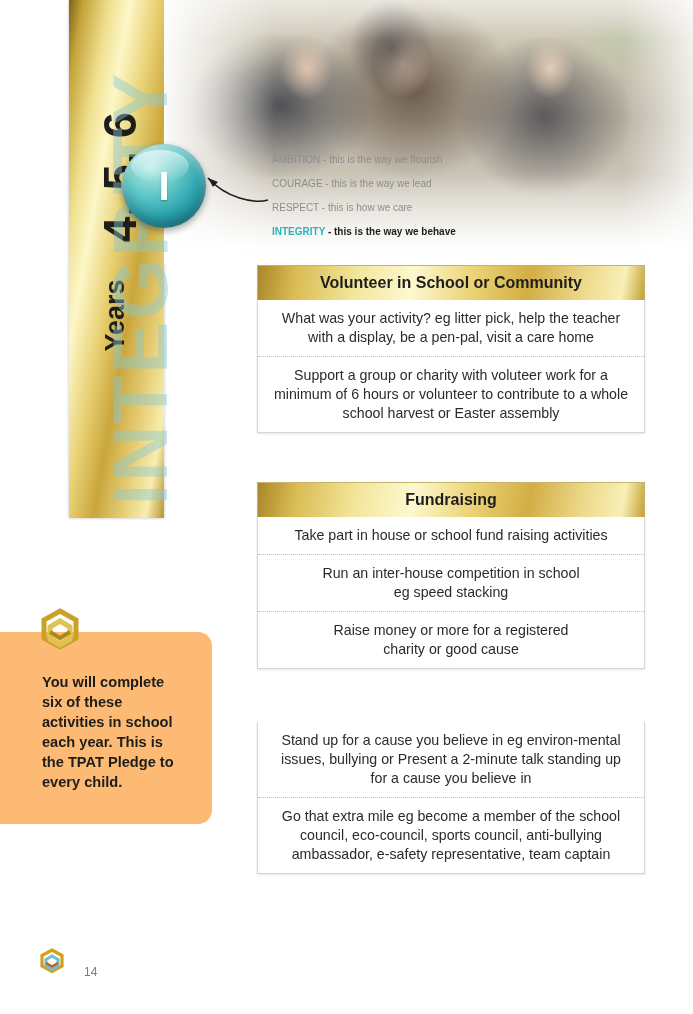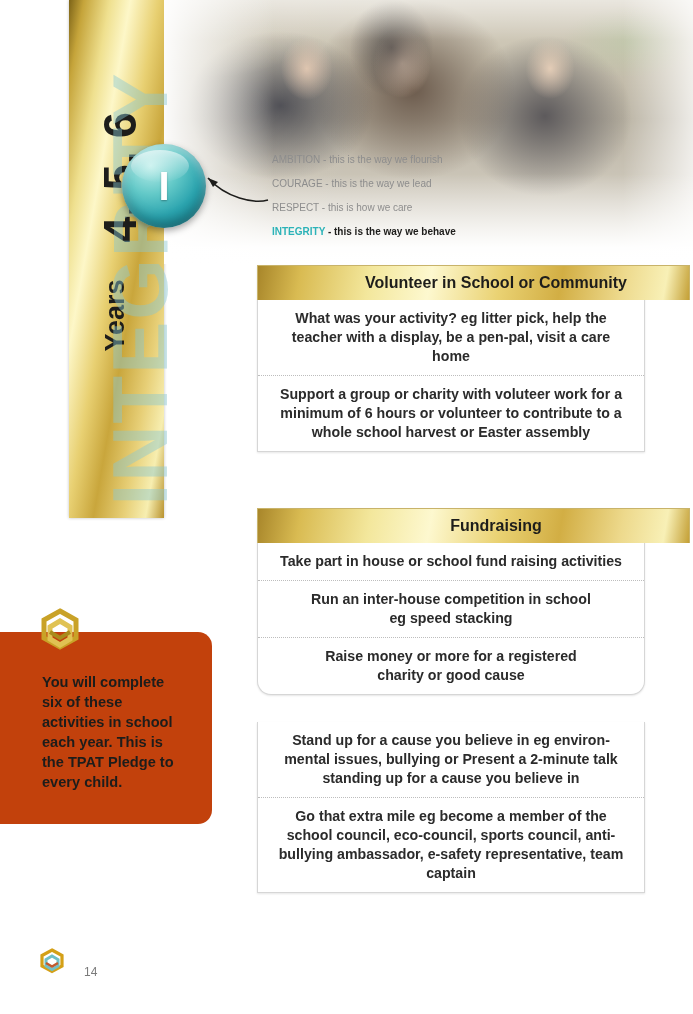--- a/index.html
+++ b/index.html
@@ -227,43 +227,41 @@
         #d2ae44 70%,
         #edd98c 84%,
         #f8f0b6 94%,
         #c4a036 100%);
     border: 1px solid #c8b36a;
     border-bottom: none;
     position: relative;
     left: -1px;
     width: 386px;
     box-sizing: content-box;
-    padding-left: 45px;
   }
   .card-row {
     padding: 9px 14px;
     font-size: 14.2px;
     line-height: 19px;
     color: #2b2b2b;
     text-align: center;
     border-bottom: 1px dotted #bdbdbd;
-    font-weight: bold;
   }
   .card-row:last-child {
     border-bottom: none;
   }
 
   
   .note-box {
     position: absolute;
     left: 0px;
     top: 632px;
     width: 212px;
     height: 192px;
-    background: #c2410c;
+    background: #fdba74;
     border-radius: 0 14px 14px 0;
   }
   .note-text {
     position: absolute;
     left: 42px;
     top: 40px;
     width: 140px;
     font-size: 14.6px;
     font-weight: 700;
     line-height: 20px;
@@ -334,21 +332,21 @@
     <span class="v-word">INTEGRITY</span><span class="v-rest"> - this is the way we behave</span>
   </div>
 </div>
 
 <div class="card" style="top:265px;">
   <div class="card-header">Volunteer in School or Community</div>
   <div class="card-row">What was your activity? eg litter pick, help the teacher with a display, be a pen-pal, visit a care home</div>
   <div class="card-row">Support a group or charity with voluteer work for a minimum of 6 hours or volunteer to contribute to a whole school harvest or Easter assembly</div>
 </div>
 
-<div class="card" style="top:508px;border-radius:14px;">
+<div class="card" style="top:482px;">
   <div class="card-header">Fundraising</div>
   <div class="card-row">Take part in house or school fund raising activities</div>
   <div class="card-row" style="white-space:pre-line;">Run an inter-house competition in school
 eg speed stacking</div>
   <div class="card-row" style="white-space:pre-line;">Raise money or more for a registered
 charity or good cause</div>
 </div>
 
 <div class="card" style="top:722px;">
   <div class="card-row">Stand up for a cause you believe in eg environ-mental issues, bullying or Present a 2-minute talk standing up for a cause you believe in</div>

